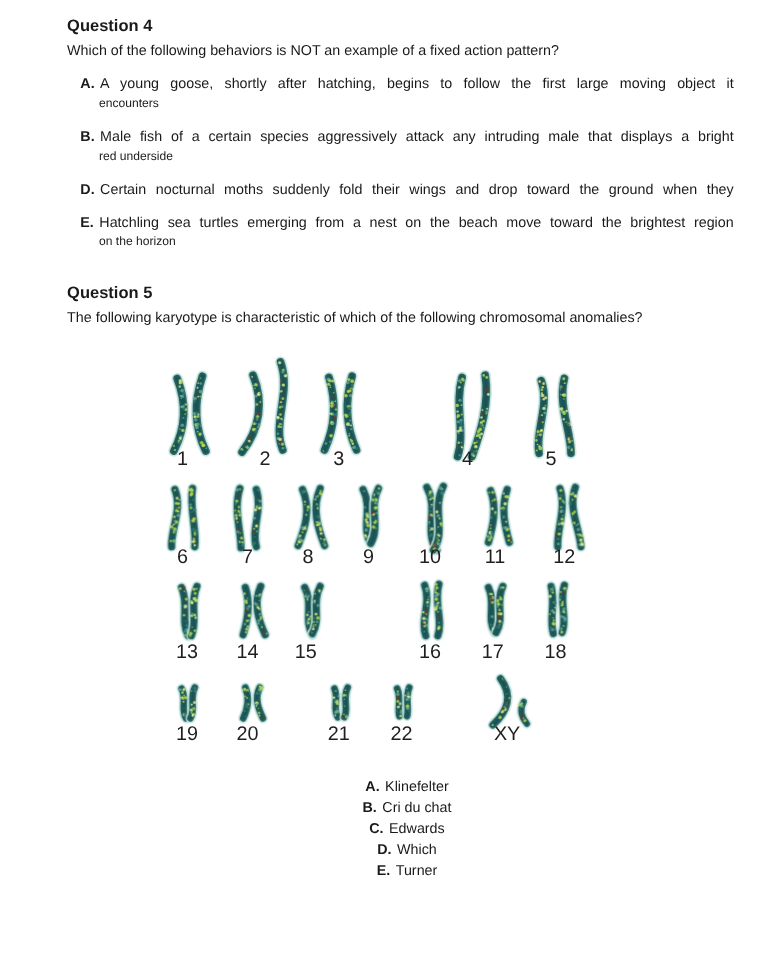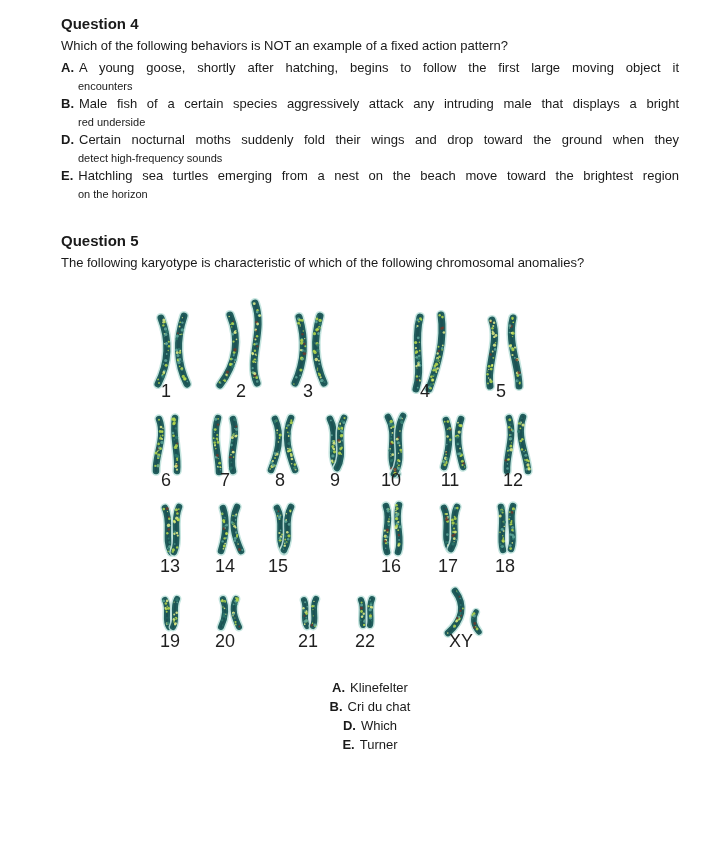--- a/index.html
+++ b/index.html
@@ -13,21 +13,21 @@
     box-sizing:border-box;
     padding:14px 9px 0 61px;
   }
   .q-title{
     font-size:15px;line-height:19px;font-weight:bold;margin:0 0 4px 0;
   }
   .q-prompt{
     font-size:13px;line-height:18px;margin:0 0 4px 0;
   }
   .options{margin:0;}
-  .opt{margin:0;}
+  .opt{margin:12px;}
   .opt-line1{
     font-size:13px;line-height:18px;
     text-align:justify;text-align-last:justify;
   }
   .opt-line2{
     font-size:11px;line-height:18px;
     padding-left:17px;
   }
   .lbl{font-weight:bold;margin-right:5px;}
   .section-q5{margin-top:28px;}
@@ -53,21 +53,20 @@
       <div class="opt">
         <div class="opt-line1"><span class="lbl">A.</span><span>A young goose, shortly after hatching, begins to follow the first large moving object it</span></div>
         <div class="opt-line2">encounters</div>
       </div>
       <div class="opt">
         <div class="opt-line1"><span class="lbl">B.</span><span>Male fish of a certain species aggressively attack any intruding male that displays a bright</span></div>
         <div class="opt-line2">red underside</div>
       </div>
       <div class="opt">
         <div class="opt-line1"><span class="lbl">D.</span><span>Certain nocturnal moths suddenly fold their wings and drop toward the ground when they</span></div>
-        <div class="opt-line2">detect high-frequency sounds</div>
       </div>
       <div class="opt">
         <div class="opt-line1"><span class="lbl">E.</span><span>Hatchling sea turtles emerging from a nest on the beach move toward the brightest region</span></div>
         <div class="opt-line2">on the horizon</div>
       </div>
     </div>
   </div>
 
   <div class="section-q5">
     <div class="q-title">Question 5</div>
@@ -1258,17 +1257,18 @@
           <text x="310" y="681">21</text>
           <text x="367" y="681">22</text>
           <text x="463" y="681">XY</text>
         </g>
       </svg>
     </div>
 
     <div class="answers">
       <div class="ans"><span class="lbl">A.</span><span>Klinefelter</span></div>
       <div class="ans"><span class="lbl">B.</span><span>Cri du chat</span></div>
+      <div class="ans"><span class="lbl">C.</span><span>Edwards</span></div>
       <div class="ans"><span class="lbl">D.</span><span>Which</span></div>
       <div class="ans"><span class="lbl">E.</span><span>Turner</span></div>
     </div>
   </div>
 </div>
 
 </body></html>

